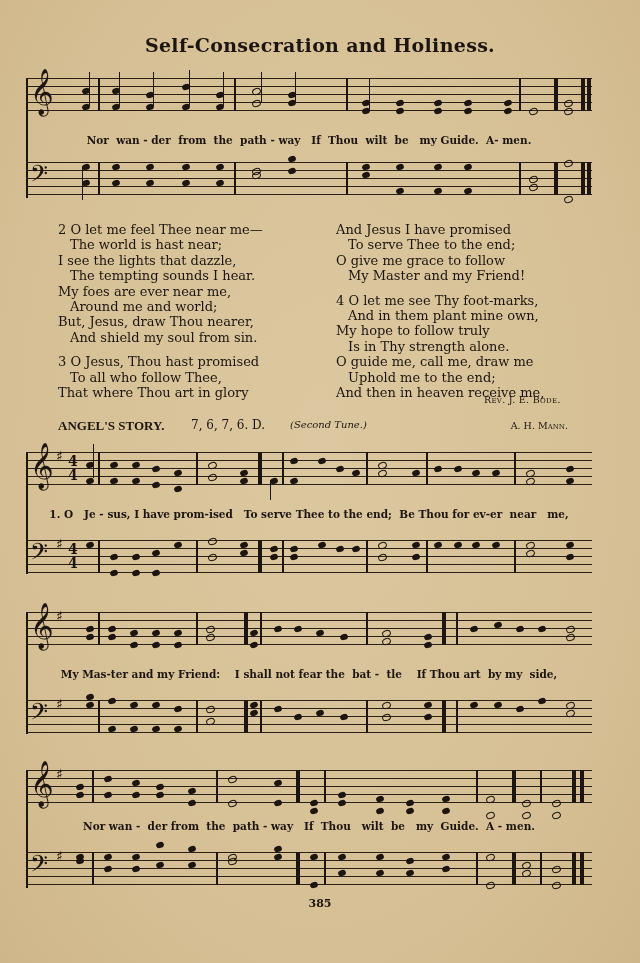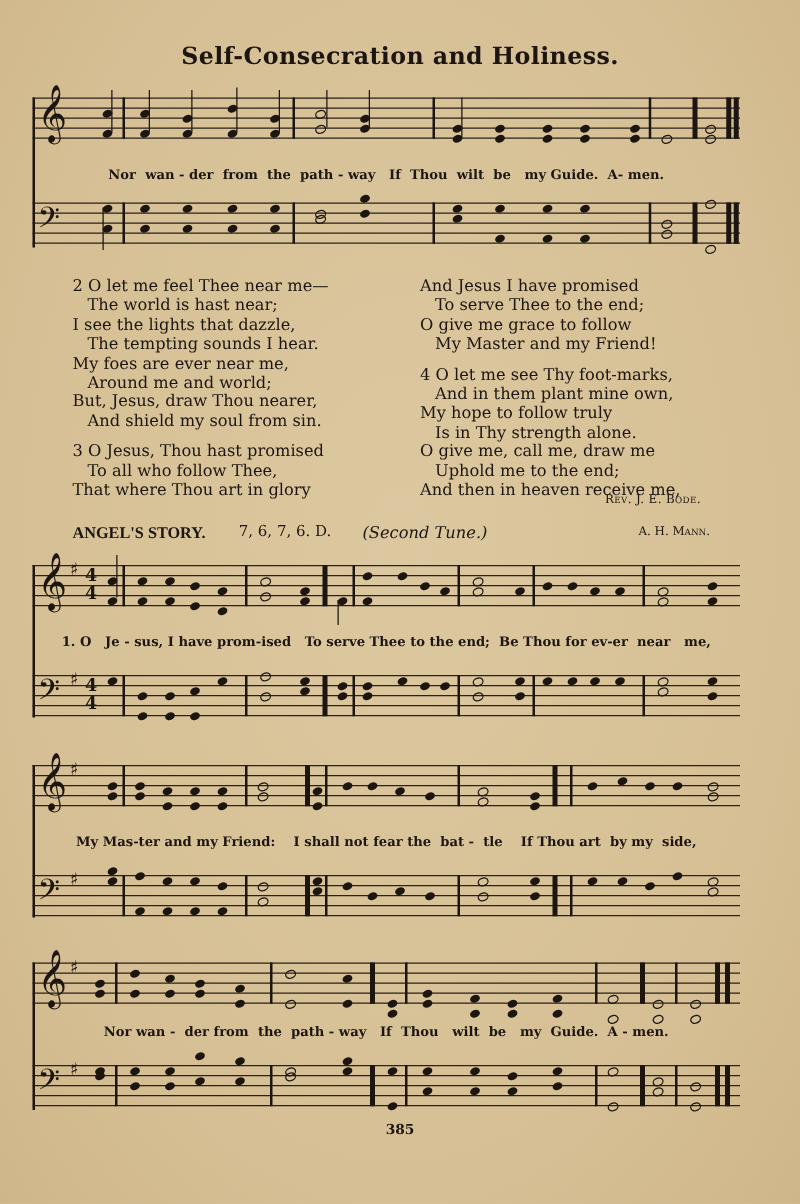--- a/index.html
+++ b/index.html
@@ -35,21 +35,21 @@
     font-family: "DejaVu Serif", serif; font-weight: bold; font-size: 10.5px; white-space: pre;
   }
   .verses { font-family: "DejaVu Serif", serif; font-size: 13px; line-height: 15.4px; }
   .verses .ln { white-space: nowrap; }
   .verses .ind { padding-left: 12px; }
   .verses .gap { height: 9px; }
   .author { font-size: 9.5px; letter-spacing: 0.3px; font-variant: small-caps; }
   .tune-header { left: 58px; top: 418px; width: 520px; height: 16px; font-size: 12px; }
   .tune-name { position: absolute; left: 0; top: 0; font-family: Liberation Serif, serif; font-weight: bold; font-size: 13px; }
   .tune-meter { position: absolute; left: 133px; top: 0; font-size: 12px; }
-  .tune-note { position: absolute; left: 232px; top: 1px; font-style: italic; font-size: 13px; }
+  .tune-note { position: absolute; left: 232px; top: 1px; font-style: italic; font-size: 10px; }
   .composer { position: absolute; right: 10px; top: 2px; font-size: 9.5px; font-variant: small-caps; }
   .page-num { left: 0; right: 0; top: 897px; text-align: center; font-weight: bold; font-size: 11px; }
 </style>
 </head>
 <body>
 
 <div class="abs title">Self-Consecration and Holiness.</div>
 
 <div class="system" style="top:78px; height:124px;">
   <div class="system-bracket" style="top:0; height:120px;"></div>
@@ -166,21 +166,21 @@
 <div class="abs verses" style="left:336px; top:222px; width:260px;">
   <div class="ln">And Jesus I have promised</div>
   <div class="ln ind">To serve Thee to the end;</div>
   <div class="ln">O give me grace to follow</div>
   <div class="ln ind">My Master and my Friend!</div>
   <div class="gap"></div>
   <div class="ln"><span>4</span> <span>O let me see Thy foot-marks,</span></div>
   <div class="ln ind">And in them plant mine own,</div>
   <div class="ln">My hope to follow truly</div>
   <div class="ln ind">Is in Thy strength alone.</div>
-  <div class="ln">O give me, call me, draw me</div>
+  <div class="ln">O guide me, call me, draw me</div>
   <div class="ln ind">Uphold me to the end;</div>
   <div class="ln">And then in heaven receive me,</div>
 </div>
 
 <div class="abs author" style="left:484px; top:394px;">Rev. J. E. Bode.</div>
 
 <div class="abs tune-header">
   <span class="tune-name">ANGEL'S STORY.</span>
   <span class="tune-meter">7, 6, 7, 6. D.</span>
   <span class="tune-note">(Second Tune.)</span>

